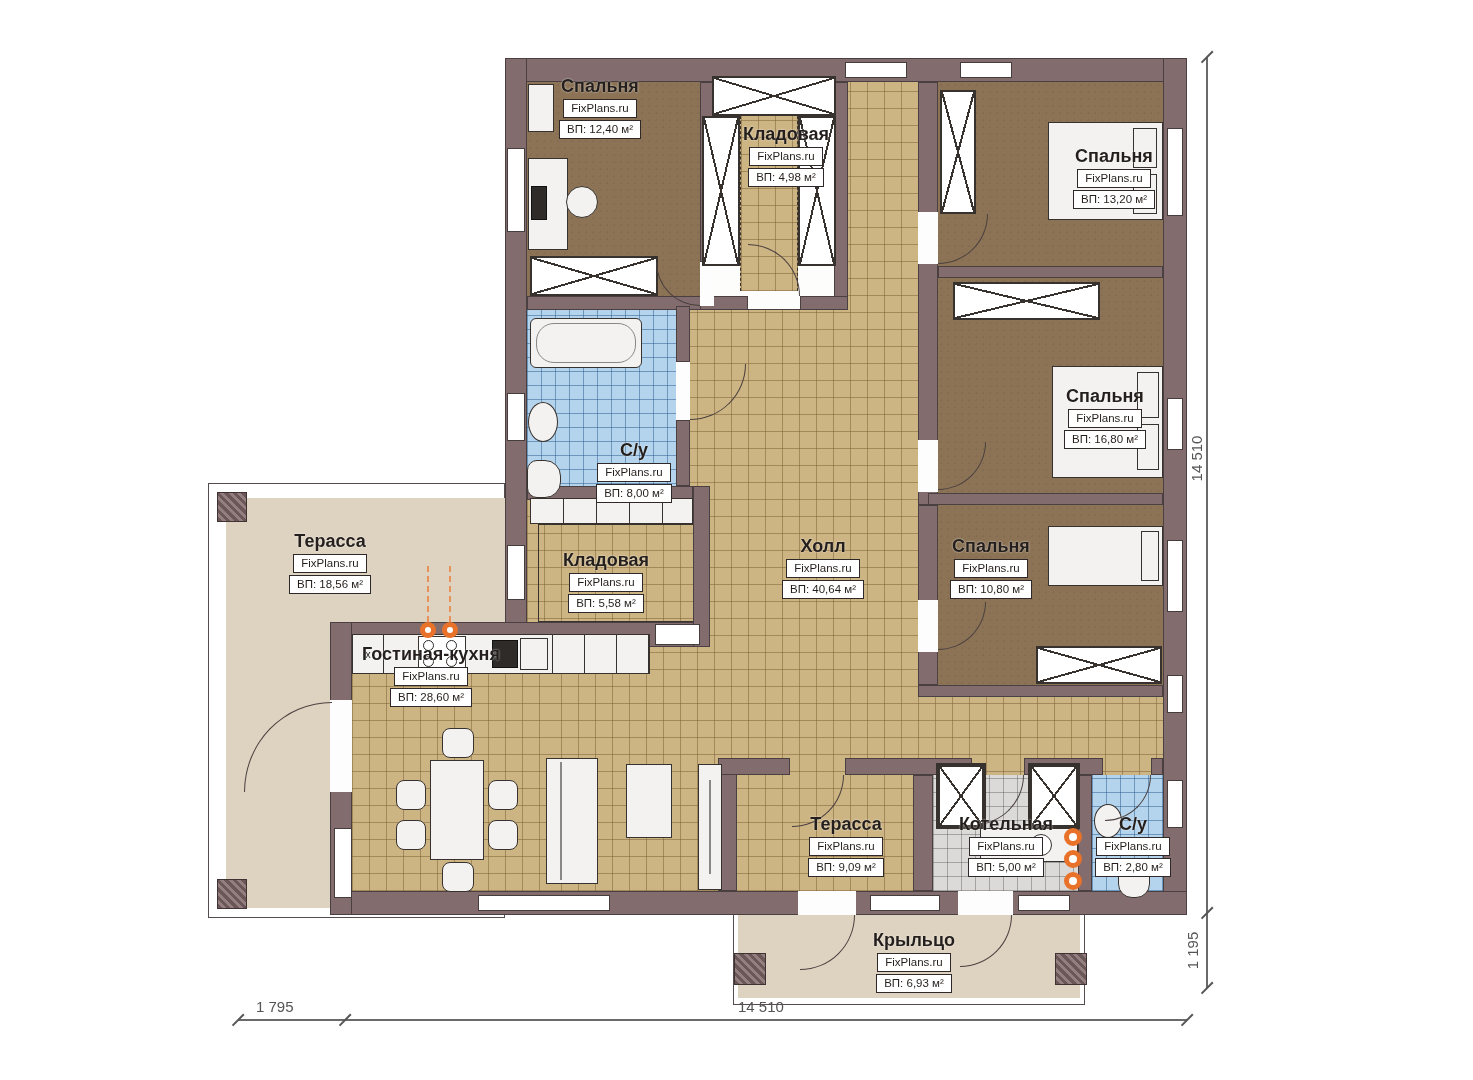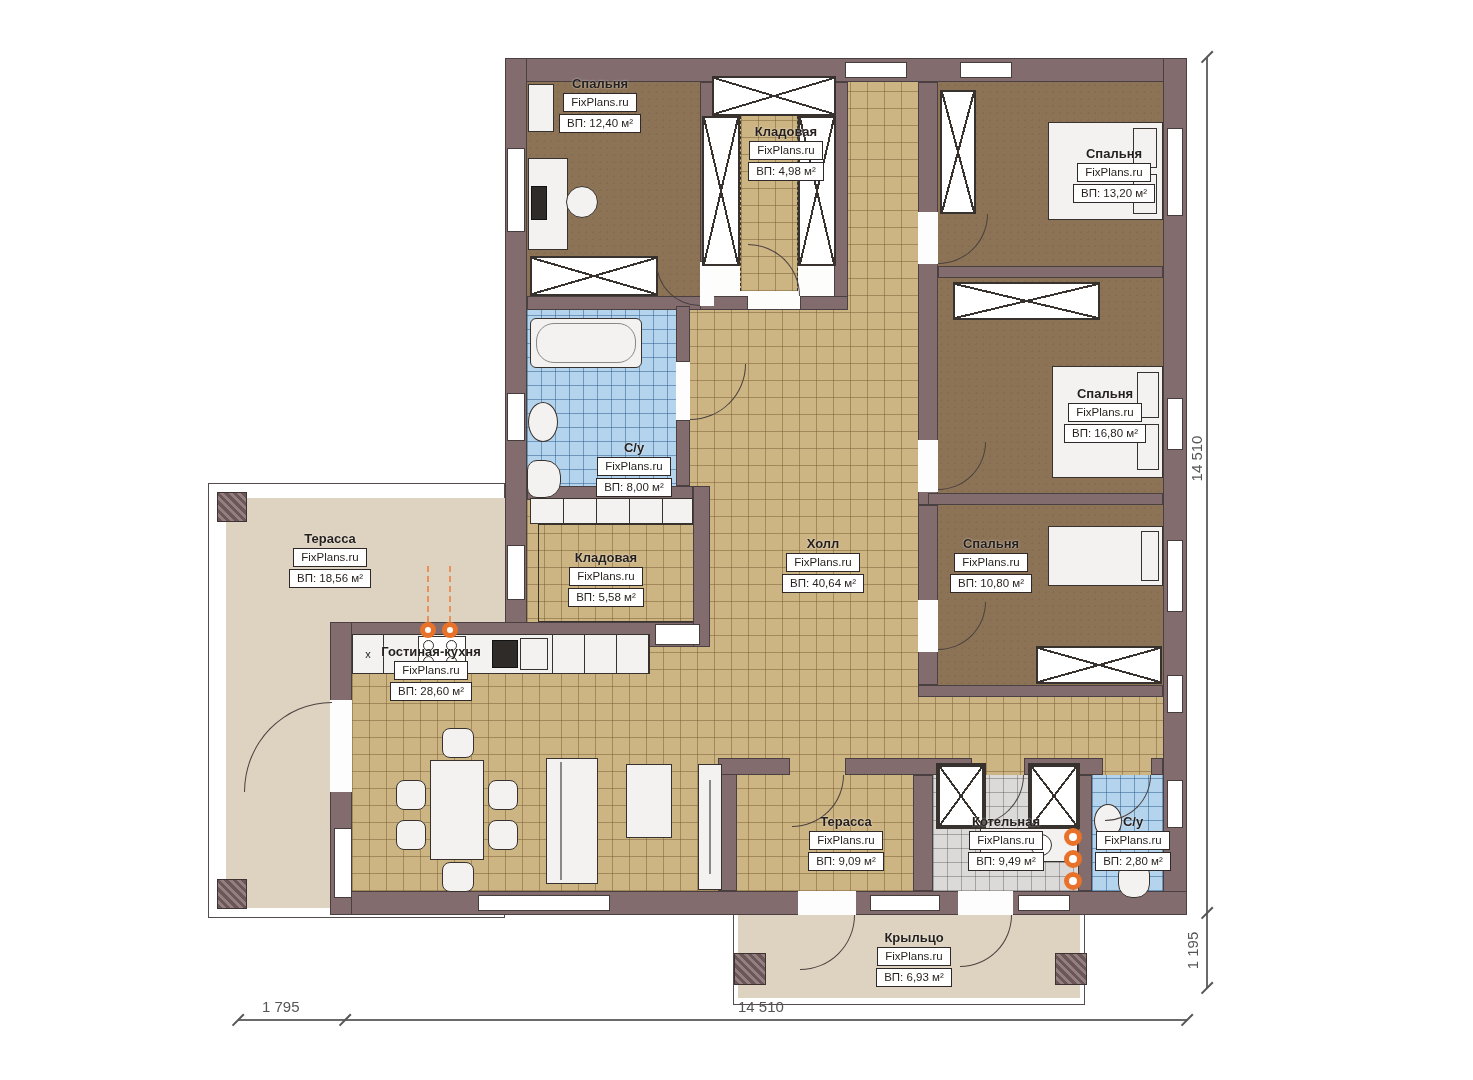--- a/index.html
+++ b/index.html
@@ -30,21 +30,21 @@
   .win{background:#fff;border:1px solid #453c3c;z-index:6}
   .gapw{background:#fdfdfd;z-index:6}
   .arc{border:0 solid #4a403f;z-index:12;background:transparent}
   .arc-tl{border-top-width:1.5px;border-left-width:1.5px;border-top-left-radius:100%}
   .arc-tr{border-top-width:1.5px;border-right-width:1.5px;border-top-right-radius:100%}
   .arc-bl{border-bottom-width:1.5px;border-left-width:1.5px;border-bottom-left-radius:100%}
   .arc-br{border-bottom-width:1.5px;border-right-width:1.5px;border-bottom-right-radius:100%}
   .pillar{background:repeating-linear-gradient(45deg,#6b5658 0 3px,#937f80 3px 6px);
     outline:1.5px solid #3e3233;z-index:4}
   .rlabel{display:flex;flex-direction:column;align-items:center;gap:2px;color:#241f1c;z-index:30}
-  .rlabel .nm{font-weight:bold;font-size:13px;white-space:nowrap;text-shadow:0 0 2px rgba(255,255,255,.8)}
+  .rlabel .nm{font-weight:bold;font-size:18px;white-space:nowrap;text-shadow:0 0 2px rgba(255,255,255,.8)}
   .rlabel .bx{background:#fff;border:1.5px solid #2e2928;padding:1px 7px;font-size:11.5px;
     line-height:1.3;white-space:nowrap}
   .dimline{background:#6a6a6a;z-index:40}
   .tick{width:16px;height:1.5px;background:#555;transform:rotate(-45deg);z-index:41}
   .dimlbl{font-size:15px;color:#555;z-index:41;white-space:nowrap}
   .vert{transform:rotate(-90deg);transform-origin:center}
   .ring{border:5px solid #e8722a;border-radius:50%;background:#fff;z-index:13}
   .dashv{border-left:2px dashed #e8915a;z-index:9}
   .burner{width:11px;height:11px;border:1.5px solid #2e2a28;border-radius:50%;background:#fff;
     position:absolute;box-sizing:border-box;z-index:12}
@@ -262,21 +262,21 @@
     <div class="bx">ВП: 28,60 м²</div>
   </div>
   <div class="a rlabel" style="left:800px;top:814px;width:92px">
     <div class="nm">Терасса</div>
     <div class="bx">FixPlans.ru</div>
     <div class="bx">ВП: 9,09 м²</div>
   </div>
   <div class="a rlabel" style="left:958px;top:814px;width:96px">
     <div class="nm">Котельная</div>
     <div class="bx">FixPlans.ru</div>
-    <div class="bx">ВП: 9,49 м²</div>
+    <div class="bx">ВП: 5,00 м²</div>
   </div>
   <div class="a rlabel" style="left:1094px;top:814px;width:78px">
     <div class="nm">С/у</div>
     <div class="bx">FixPlans.ru</div>
     <div class="bx">ВП: 2,80 м²</div>
   </div>
   <div class="a rlabel" style="left:868px;top:930px;width:92px">
     <div class="nm">Крыльцо</div>
     <div class="bx">FixPlans.ru</div>
     <div class="bx">ВП: 6,93 м²</div>
@@ -286,16 +286,16 @@
   <div class="a tick" style="left:1199px;top:56px"></div>
   <div class="a tick" style="left:1199px;top:912px"></div>
   <div class="a tick" style="left:1199px;top:987px"></div>
   <div class="a dimlbl vert" style="left:1166px;top:450px;width:60px;text-align:center">14 510</div>
   <div class="a dimlbl vert" style="left:1162px;top:942px;width:60px;text-align:center">1 195</div>
 
   <div class="a dimline" style="left:238px;top:1019px;width:949px;height:1.5px"></div>
   <div class="a tick" style="left:230px;top:1019px"></div>
   <div class="a tick" style="left:337px;top:1019px"></div>
   <div class="a tick" style="left:1179px;top:1019px"></div>
-  <div class="a dimlbl" style="left:262px;top:998px">1 795</div>
+  <div class="a dimlbl" style="left:256px;top:998px">1 795</div>
   <div class="a dimlbl" style="left:738px;top:998px">14 510</div>
 
 </div>
 
 </body></html>

